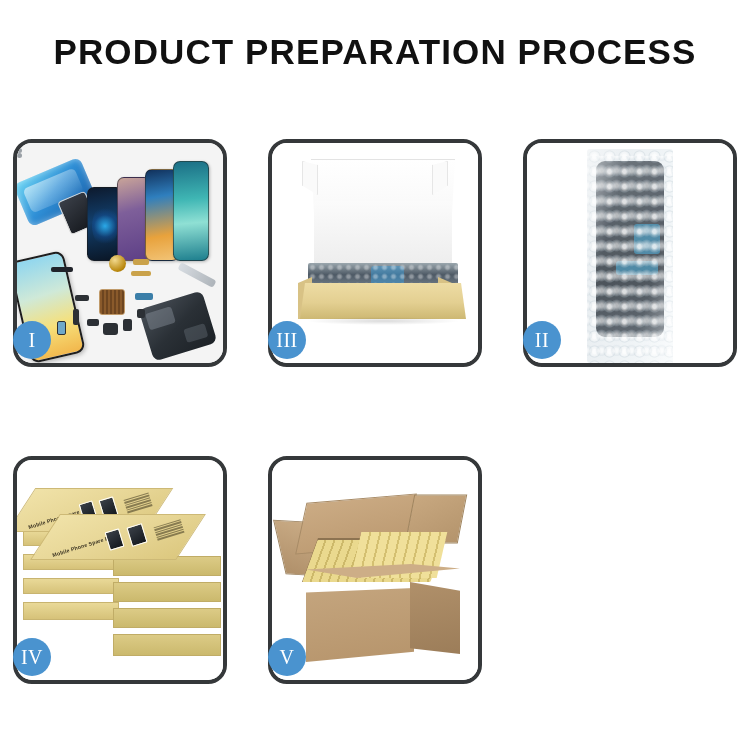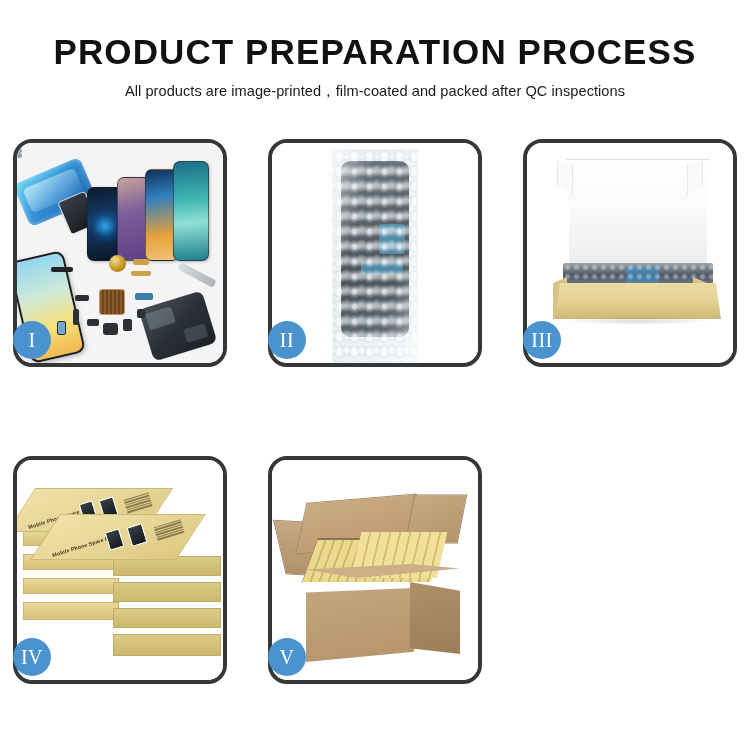--- a/index.html
+++ b/index.html
@@ -415,21 +415,20 @@
     transform: skewY(16deg);
   }
 </style>
 </head>
 <body>
 
 <div class="page">
 
   <div class="header">
     <div class="title">PRODUCT PREPARATION PROCESS</div>
-    <div class="subtitle">All products are image-printed，film-coated and packed after QC inspections</div>
   </div>
 
   <div class="grid">
 
     <div class="panel">
       <div class="panel-inner p1">
         <div class="blue-flex"></div>
         <div class="small-screen"></div>
         <div class="fan">
           <div class="ph ph1"></div>
@@ -454,47 +453,47 @@
         <div class="part pj"></div>
         <div class="screw s1"></div>
         <div class="screw s2"></div>
         <div class="screw s3"></div>
         <div class="tool"></div>
       </div>
       <div class="badge">I</div>
     </div>
 
     <div class="panel">
-      <div class="panel-inner p2">
-        <div class="wrap"></div>
-        <div class="inner-phone">
-          <div class="teal1"></div>
-          <div class="teal2"></div>
-        </div>
-        <div class="bubbles"></div>
-        <div class="bubbles2"></div>
-        <div class="sheen"></div>
-      </div>
-      <div class="badge">II</div>
-    </div>
-
-    <div class="panel">
       <div class="panel-inner p3">
         <div class="lid-back"></div>
         <div class="lid-tab-l"></div>
         <div class="lid-tab-r"></div>
         <div class="foam"></div>
         <div class="product"></div>
         <div class="product-tex"></div>
         <div class="box-side-l"></div>
         <div class="box-side-r"></div>
         <div class="box-front"></div>
         <div class="shadow-b"></div>
       </div>
       <div class="badge">III</div>
+    </div>
+
+    <div class="panel">
+      <div class="panel-inner p2">
+        <div class="wrap"></div>
+        <div class="inner-phone">
+          <div class="teal1"></div>
+          <div class="teal2"></div>
+        </div>
+        <div class="bubbles"></div>
+        <div class="bubbles2"></div>
+        <div class="sheen"></div>
+      </div>
+      <div class="badge">II</div>
     </div>
 
     <div class="panel">
       <div class="panel-inner p4">
 
         <div class="sb-front" style="left:6px;  top:70px;  width:96px; height:16px;"></div>
         <div class="sb-front" style="left:6px;  top:94px;  width:96px; height:16px;"></div>
         <div class="sb-front" style="left:6px;  top:118px; width:96px; height:16px;"></div>
         <div class="sb-front" style="left:6px;  top:142px; width:96px; height:18px;"></div>
 

